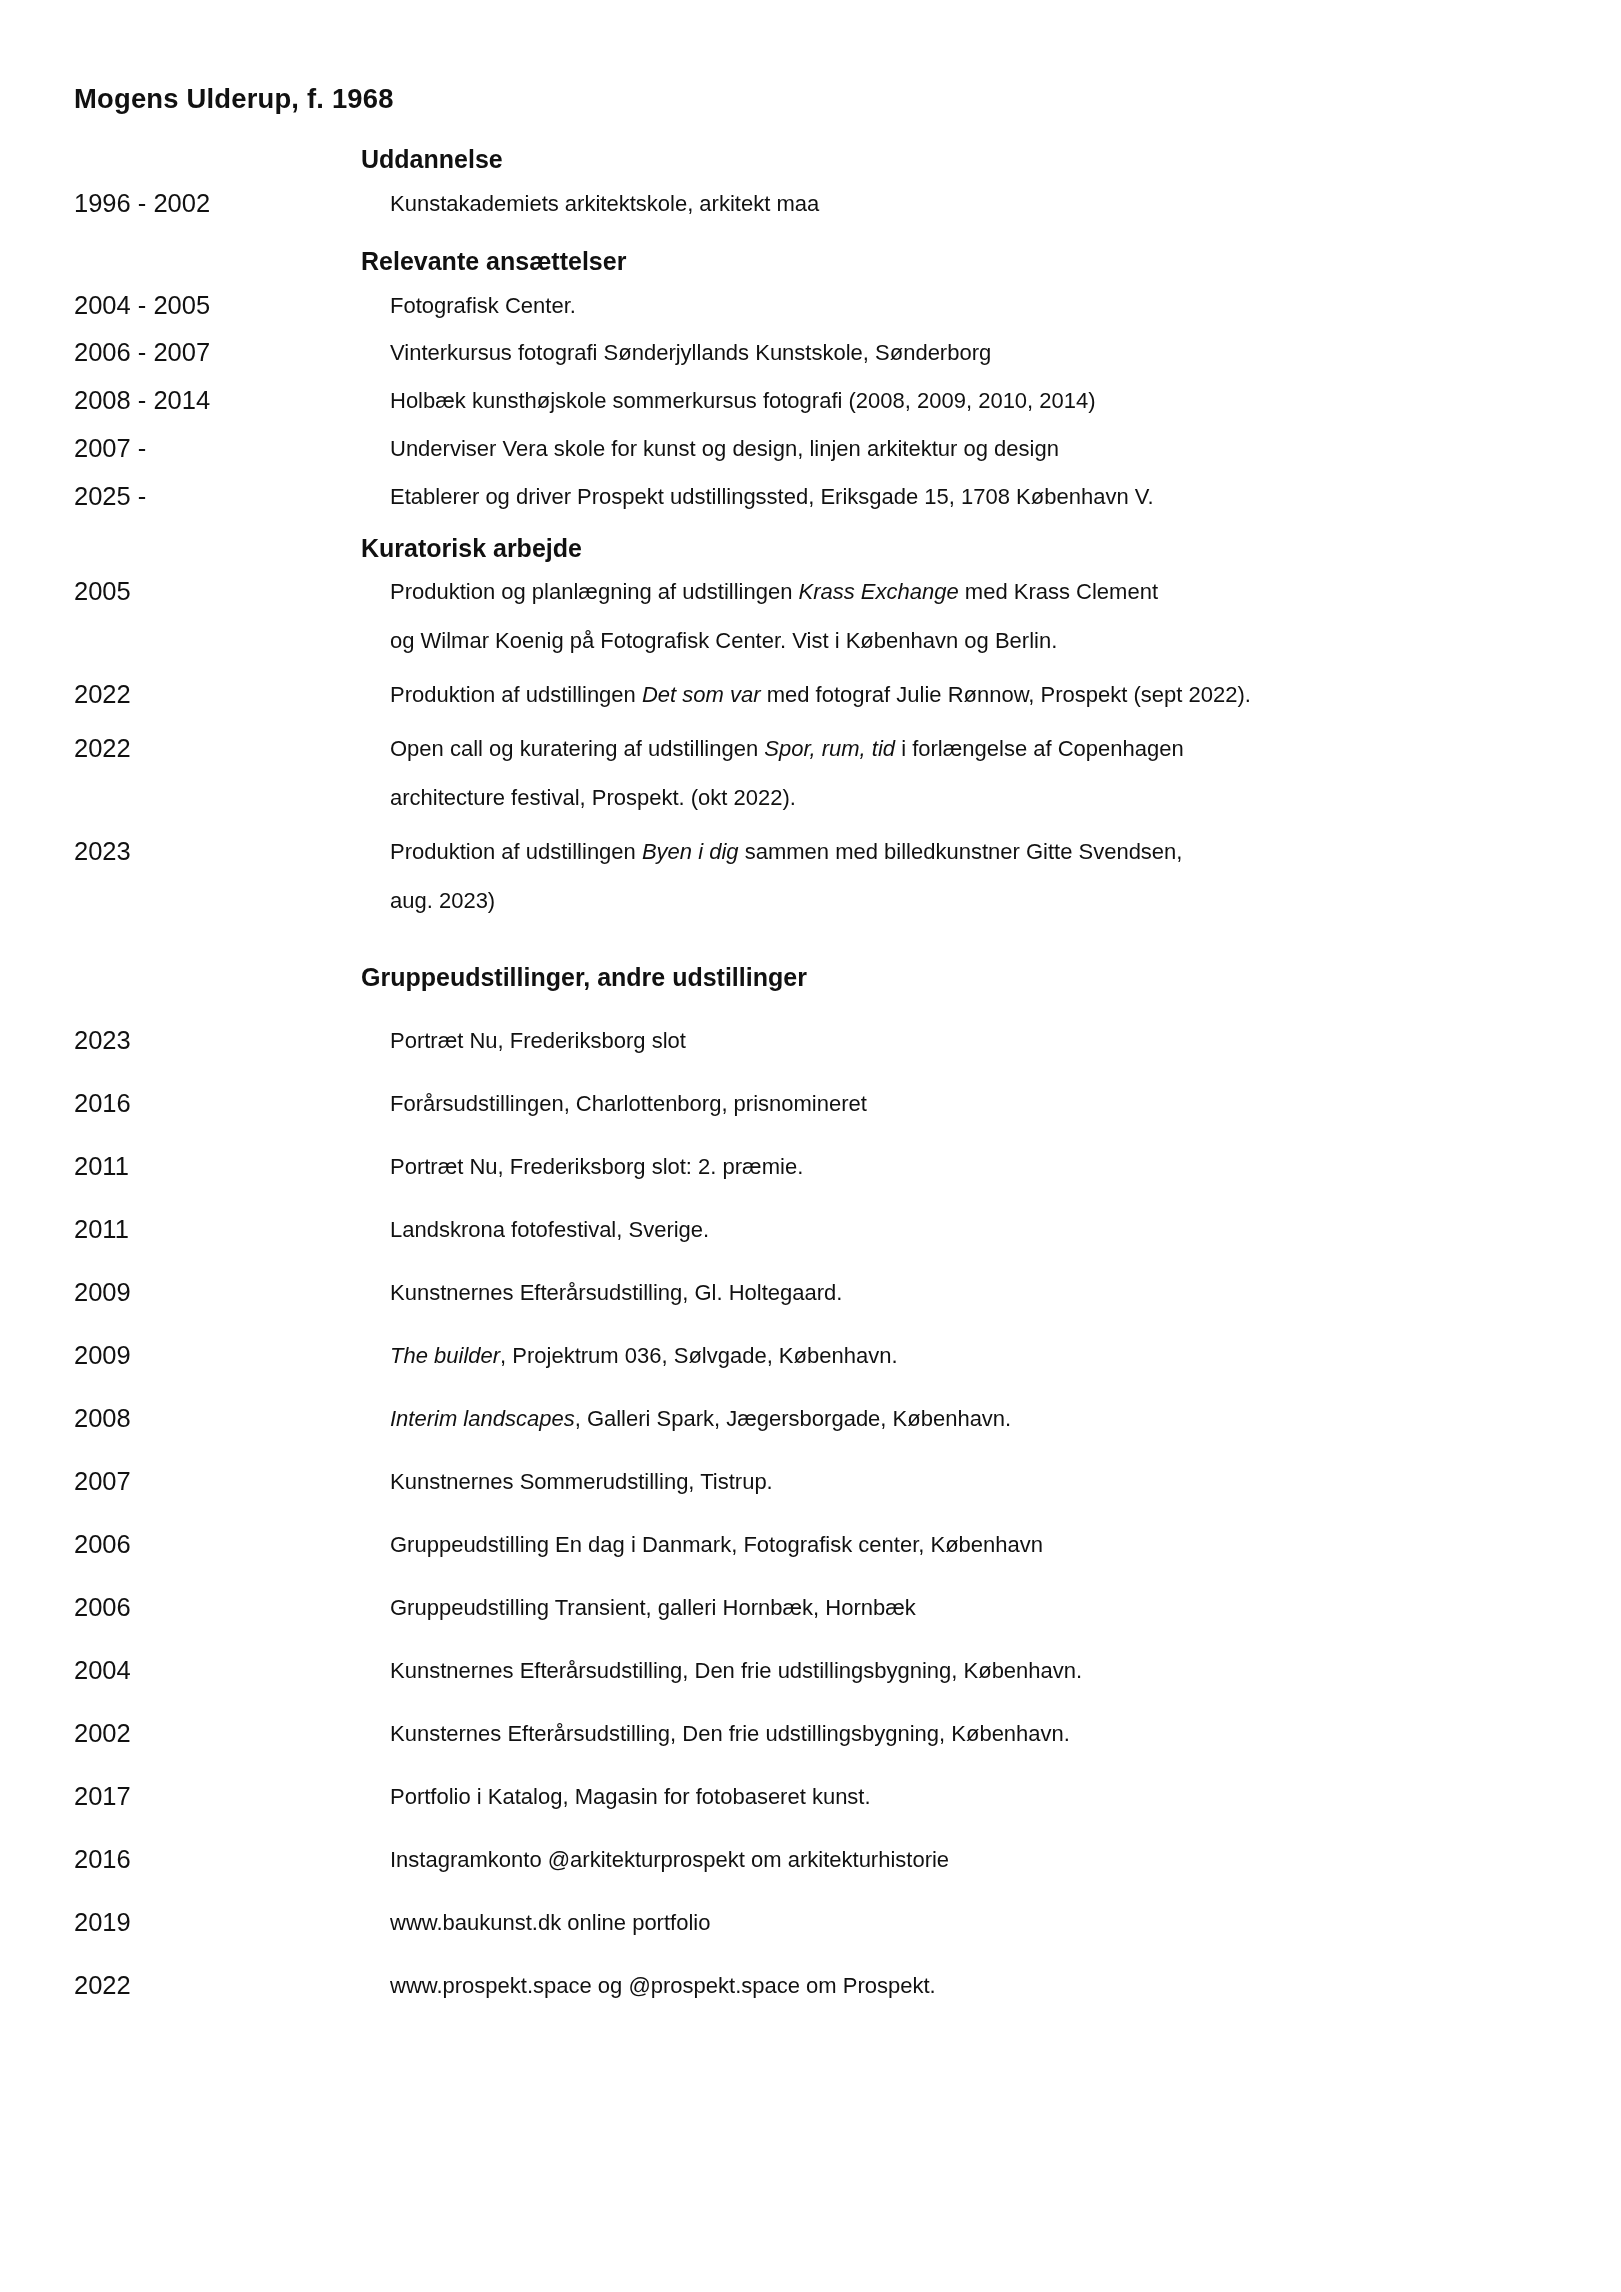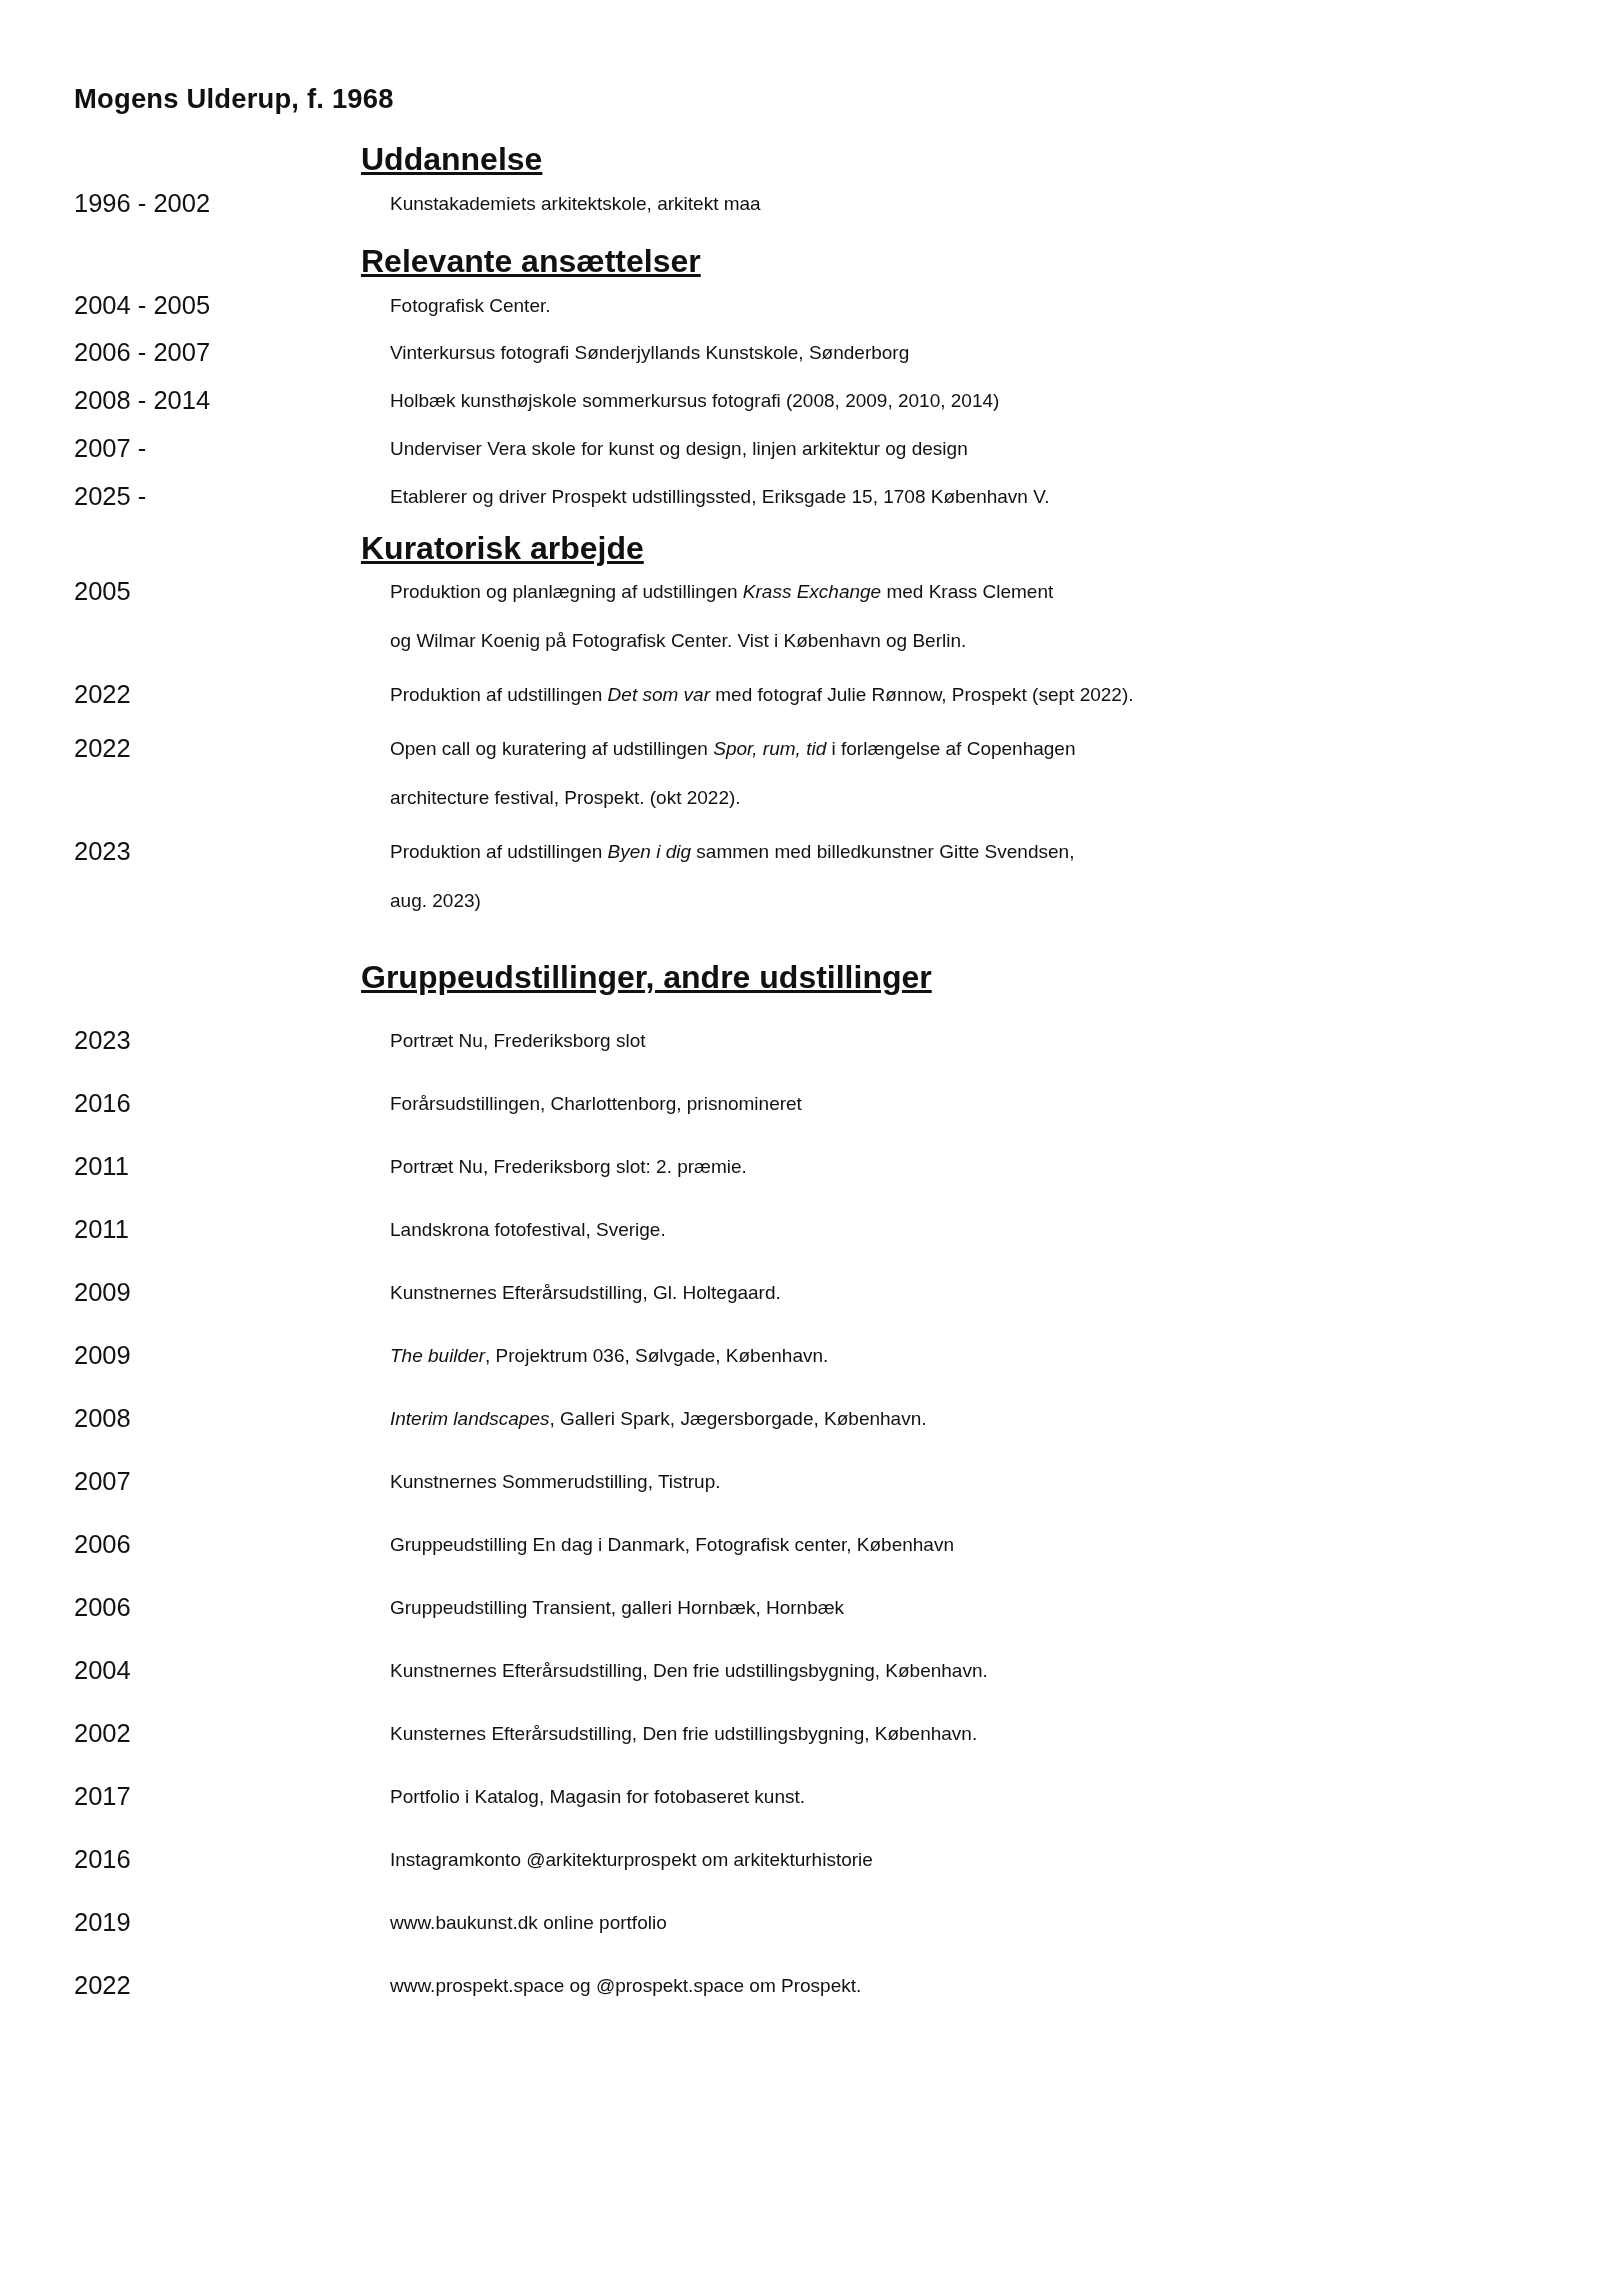--- a/index.html
+++ b/index.html
@@ -24,28 +24,27 @@
     display: grid;
     grid-template-columns: 287px 1fr;
     align-items: start;
   }
   .year {
     font-size: 25.5px;
     line-height: 31px;
     white-space: nowrap;
   }
   .heading {
-    font-size: 32px;
+    font-size: 25px;
     font-weight: bold;
     line-height: 31px;
-    text-decoration: underline;
   }
   .text { padding-left: 29px; }
   .line {
-    font-size: 19px;
+    font-size: 22px;
     line-height: 31px;
   }
   .em { font-style: italic; }
 
   
   .section { margin-top: 27.4px; }
   .sec-uddannelse { margin-top: 0; }
   .sec-kuratorisk { margin-top: 21.6px; }
   .sec-gruppeudstillinger { margin-top: 37px; }
   .sec-medier { margin-top: 0; }

